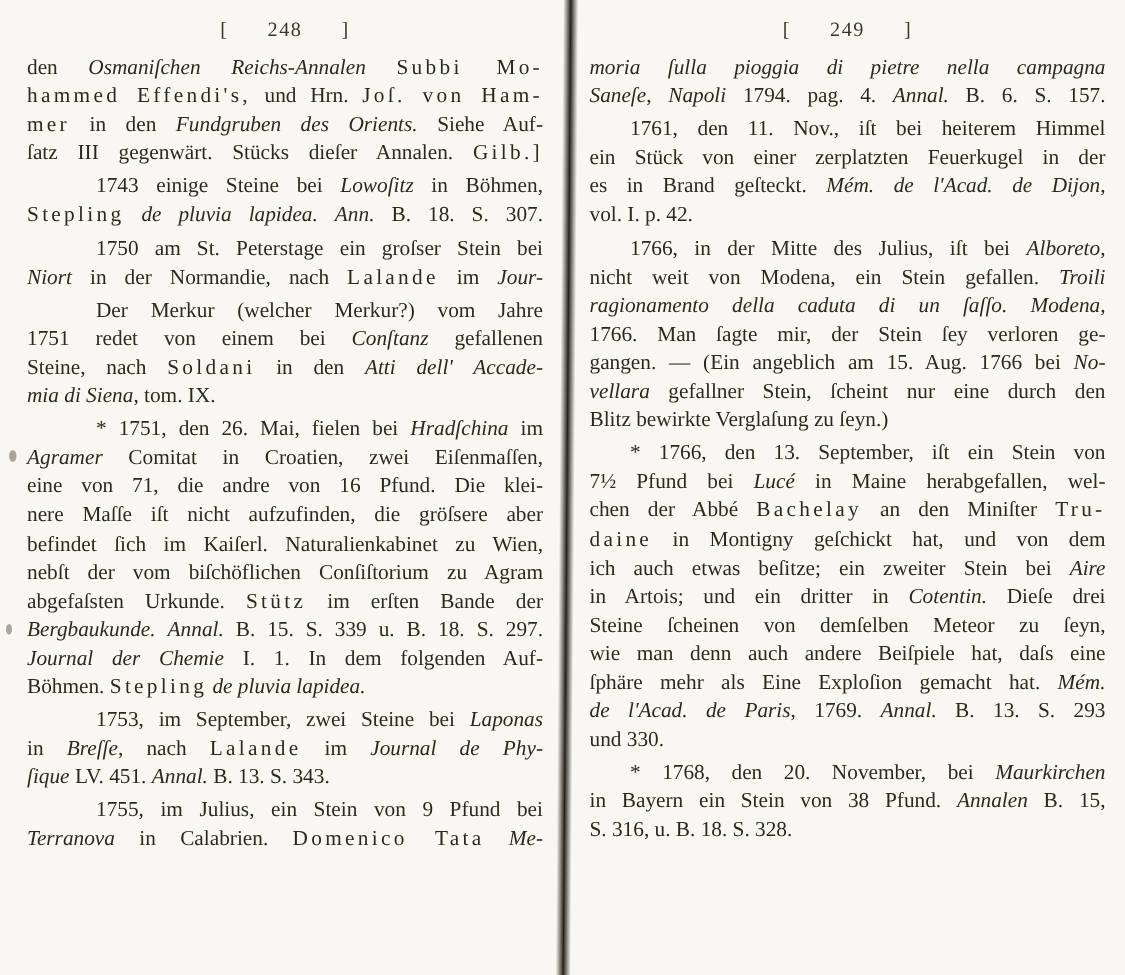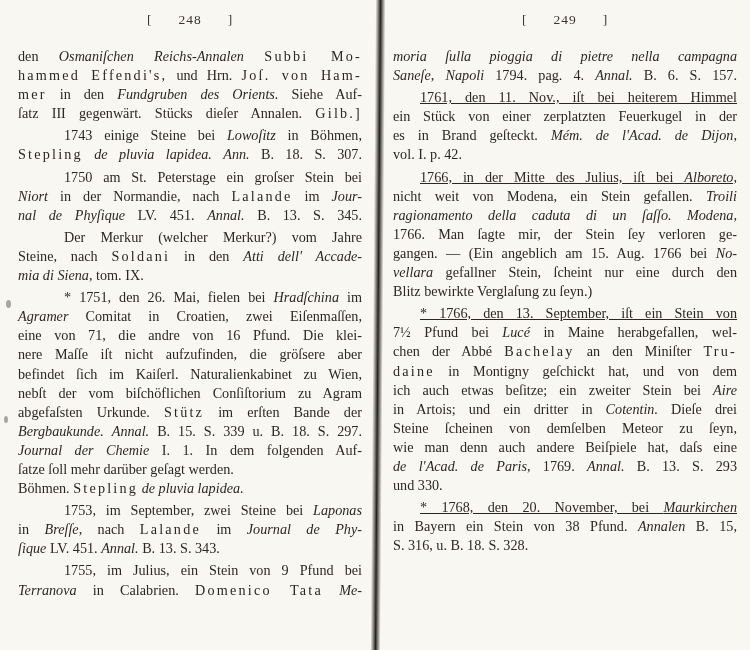--- a/index.html
+++ b/index.html
@@ -10,29 +10,29 @@
     color:#2c2820;
   }
   .page{position:absolute;top:12px;width:344px;}
   .page-left{left:18px;}
   .page-right{left:393px;}
   .page-header{
     display:flex;justify-content:center;align-items:flex-start;
     gap:26px;height:24px;font-size:13.5px;color:#3a362c;
     letter-spacing:1px;
   }
-  .page-body{margin-top:11px;}
+  .page-body{margin-top:0;}
   .line{
     font-size:14.2px;line-height:19.1px;
     text-align:justify;text-align-last:justify;
     color:#2c2820;
   }
   .line.last{text-align-last:left;}
   .line.ind{text-indent:46px;}
-  .page-right .line.ind{text-indent:27px;text-decoration:underline;}
+  .page-right .line.ind{text-indent:27px;}
   .line.para{margin-top:3px;}
   .s-n{font-style:normal;}
   .s-i{font-style:italic;}
   .s-g{letter-spacing:2.2px;}
   .gutter{
     position:absolute;left:373px;top:-6px;width:10px;height:662px;
     background:linear-gradient(to right,
       rgba(24,20,12,0) 0%,
       rgba(24,20,12,.55) 30%,
       rgba(20,17,10,.92) 50%,
@@ -55,34 +55,33 @@
   </div>
   <div class="page-body">
       <div class="line"><span class="s-n">den </span><span class="s-i">Osmaniſchen Reichs-Annalen</span><span class="s-n"> </span><span class="s-g">Subbi Mo-</span></div>
       <div class="line"><span class="s-g">hammed Effendi's,</span><span class="s-n"> und Hrn. </span><span class="s-g">Joſ. von Ham-</span></div>
       <div class="line"><span class="s-g">mer</span><span class="s-n"> in den </span><span class="s-i">Fundgruben des Orients.</span><span class="s-n"> Siehe Auf-</span></div>
       <div class="line"><span class="s-n">ſatz III gegenwärt. Stücks dieſer Annalen. </span><span class="s-g">Gilb.]</span></div>
       <div class="line ind para"><span class="s-n">1743 einige Steine bei </span><span class="s-i">Lowoſitz</span><span class="s-n"> in Böhmen,</span></div>
       <div class="line"><span class="s-g">Stepling</span><span class="s-n"> </span><span class="s-i">de pluvia lapidea.</span><span class="s-n"> </span><span class="s-i">Ann.</span><span class="s-n"> B. 18. S. 307.</span></div>
       <div class="line ind para"><span class="s-n">1750 am St. Peterstage ein groſser Stein bei</span></div>
       <div class="line"><span class="s-i">Niort</span><span class="s-n"> in der Normandie, nach </span><span class="s-g">Lalande</span><span class="s-n"> im </span><span class="s-i">Jour-</span></div>
-      <div class="line"><span class="s-i">nal de Phyſique</span><span class="s-n"> LV. 451. </span><span class="s-i">Annal.</span><span class="s-n"> B. 13. S. 345.</span></div>
       <div class="line ind para"><span class="s-n">Der Merkur (welcher Merkur?) vom Jahre</span></div>
+      <div class="line"><span class="s-n">1751 redet von einem bei </span><span class="s-i">Conſtanz</span><span class="s-n"> gefallenen</span></div>
       <div class="line"><span class="s-n">Steine, nach </span><span class="s-g">Soldani</span><span class="s-n"> in den </span><span class="s-i">Atti dell' Accade-</span></div>
       <div class="line last"><span class="s-i">mia di Siena</span><span class="s-n">, tom. IX.</span></div>
       <div class="line ind para"><span class="s-n">* 1751, den 26. Mai, fielen bei </span><span class="s-i">Hradſchina</span><span class="s-n"> im</span></div>
       <div class="line"><span class="s-i">Agramer</span><span class="s-n"> Comitat in Croatien, zwei Eiſenmaſſen,</span></div>
       <div class="line"><span class="s-n">eine von 71, die andre von 16 Pfund. Die klei-</span></div>
       <div class="line"><span class="s-n">nere Maſſe iſt nicht aufzufinden, die gröſsere aber</span></div>
       <div class="line"><span class="s-n">befindet ſich im Kaiſerl. Naturalienkabinet zu Wien,</span></div>
       <div class="line"><span class="s-n">nebſt der vom biſchöflichen Conſiſtorium zu Agram</span></div>
       <div class="line"><span class="s-n">abgefaſsten Urkunde. </span><span class="s-g">Stütz</span><span class="s-n"> im erſten Bande der</span></div>
       <div class="line"><span class="s-i">Bergbaukunde.</span><span class="s-n"> </span><span class="s-i">Annal.</span><span class="s-n"> B. 15. S. 339 u. B. 18. S. 297.</span></div>
       <div class="line"><span class="s-i">Journal der Chemie</span><span class="s-n"> I. 1. In dem folgenden Auf-</span></div>
-      <div class="line last"><span class="s-n">ſatze ſoll mehr darüber geſagt werden.</span></div>
       <div class="line last"><span class="s-n">Böhmen. </span><span class="s-g">Stepling</span><span class="s-n"> </span><span class="s-i">de pluvia lapidea.</span></div>
       <div class="line ind para"><span class="s-n">1753, im September, zwei Steine bei </span><span class="s-i">Laponas</span></div>
       <div class="line"><span class="s-n">in </span><span class="s-i">Breſſe</span><span class="s-n">, nach </span><span class="s-g">Lalande</span><span class="s-n"> im </span><span class="s-i">Journal de Phy-</span></div>
       <div class="line last"><span class="s-i">ſique</span><span class="s-n"> LV. 451. </span><span class="s-i">Annal.</span><span class="s-n"> B. 13. S. 343.</span></div>
       <div class="line ind para"><span class="s-n">1755, im Julius, ein Stein von 9 Pfund bei</span></div>
       <div class="line"><span class="s-i">Terranova</span><span class="s-n"> in Calabrien. </span><span class="s-g">Domenico Tata</span><span class="s-n"> </span><span class="s-i">Me-</span></div>
     </div>
 </div>
 
 <div class="gutter"></div>
@@ -110,19 +109,20 @@
       <div class="line"><span class="s-i">vellara</span><span class="s-n"> gefallner Stein, ſcheint nur eine durch den</span></div>
       <div class="line last"><span class="s-n">Blitz bewirkte Verglaſung zu ſeyn.)</span></div>
       <div class="line ind para"><span class="s-n">* 1766, den 13. September, iſt ein Stein von</span></div>
       <div class="line"><span class="s-n">7½ Pfund bei </span><span class="s-i">Lucé</span><span class="s-n"> in Maine herabgefallen, wel-</span></div>
       <div class="line"><span class="s-n">chen der Abbé </span><span class="s-g">Bachelay</span><span class="s-n"> an den Miniſter </span><span class="s-g">Tru-</span></div>
       <div class="line"><span class="s-g">daine</span><span class="s-n"> in Montigny geſchickt hat, und von dem</span></div>
       <div class="line"><span class="s-n">ich auch etwas beſitze; ein zweiter Stein bei </span><span class="s-i">Aire</span></div>
       <div class="line"><span class="s-n">in Artois; und ein dritter in </span><span class="s-i">Cotentin.</span><span class="s-n"> Dieſe drei</span></div>
       <div class="line"><span class="s-n">Steine ſcheinen von demſelben Meteor zu ſeyn,</span></div>
       <div class="line"><span class="s-n">wie man denn auch andere Beiſpiele hat, daſs eine</span></div>
+      <div class="line"><span class="s-n">ſphäre mehr als Eine Exploſion gemacht hat. </span><span class="s-i">Mém.</span></div>
       <div class="line"><span class="s-i">de l'Acad. de Paris</span><span class="s-n">, 1769. </span><span class="s-i">Annal.</span><span class="s-n"> B. 13. S. 293</span></div>
       <div class="line last"><span class="s-n">und 330.</span></div>
       <div class="line ind para"><span class="s-n">* 1768, den 20. November, bei </span><span class="s-i">Maurkirchen</span></div>
       <div class="line"><span class="s-n">in Bayern ein Stein von 38 Pfund. </span><span class="s-i">Annalen</span><span class="s-n"> B. 15,</span></div>
       <div class="line last"><span class="s-n">S. 316, u. B. 18. S. 328.</span></div>
     </div>
 </div>
 
 </body></html>

